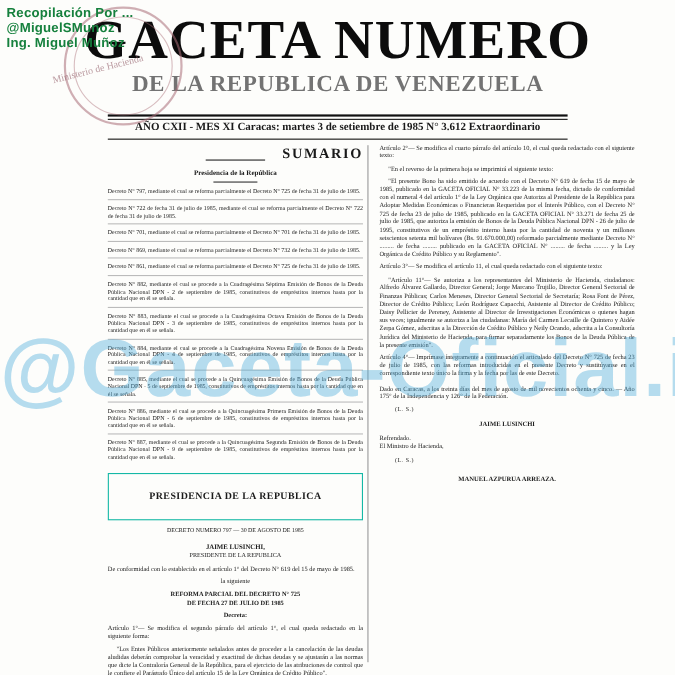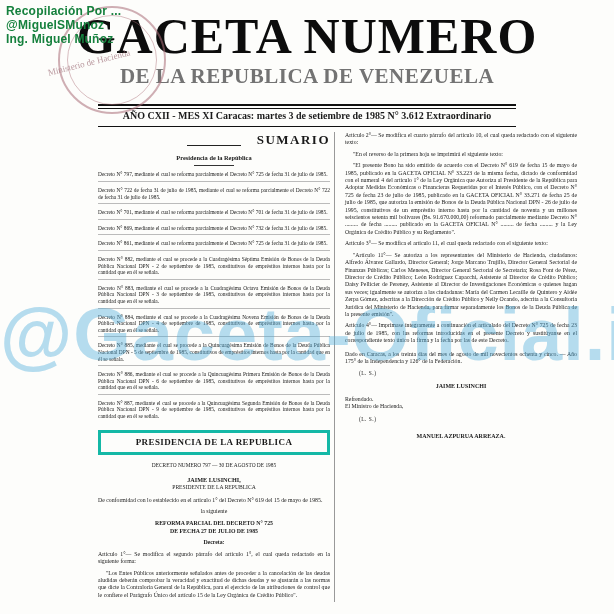--- a/index.html
+++ b/index.html
@@ -197,25 +197,25 @@
     text-align: justify;
   }
   .decree-rule {
     width: 100%;
     height: 1px;
     background: #bbb;
     margin-top: 3px;
   }
 
   .boxed-title {
-    border: 3px solid #14b8a6;
+    border: 1px solid #14b8a6;
     text-align: center;
     font-size: 9px;
     font-weight: bold;
-    padding: 6px 0;
+    padding: 17px 0;
     margin: 10px 0 7px 0;
     letter-spacing: 0.4px;
   }
   .p {
     margin: 0 0 4px 0;
     text-align: justify;
     font-size: 5.8px;
     line-height: 7.4px;
   }
   .p-center {

